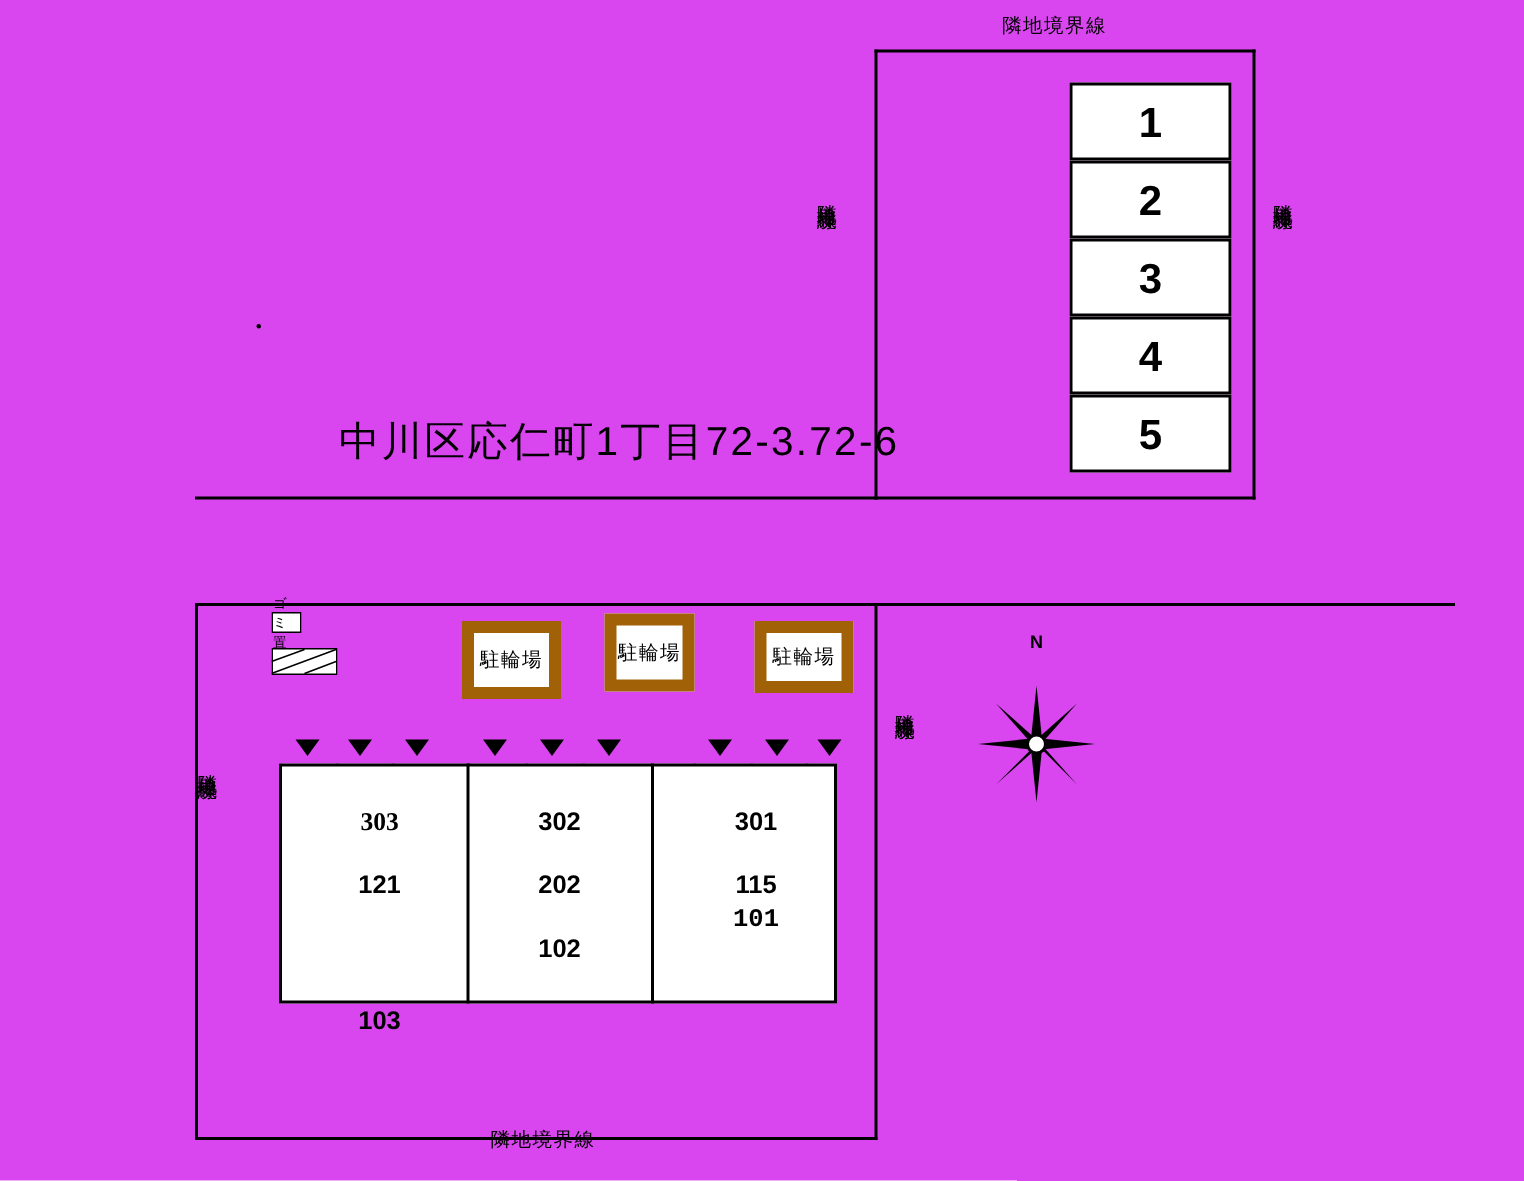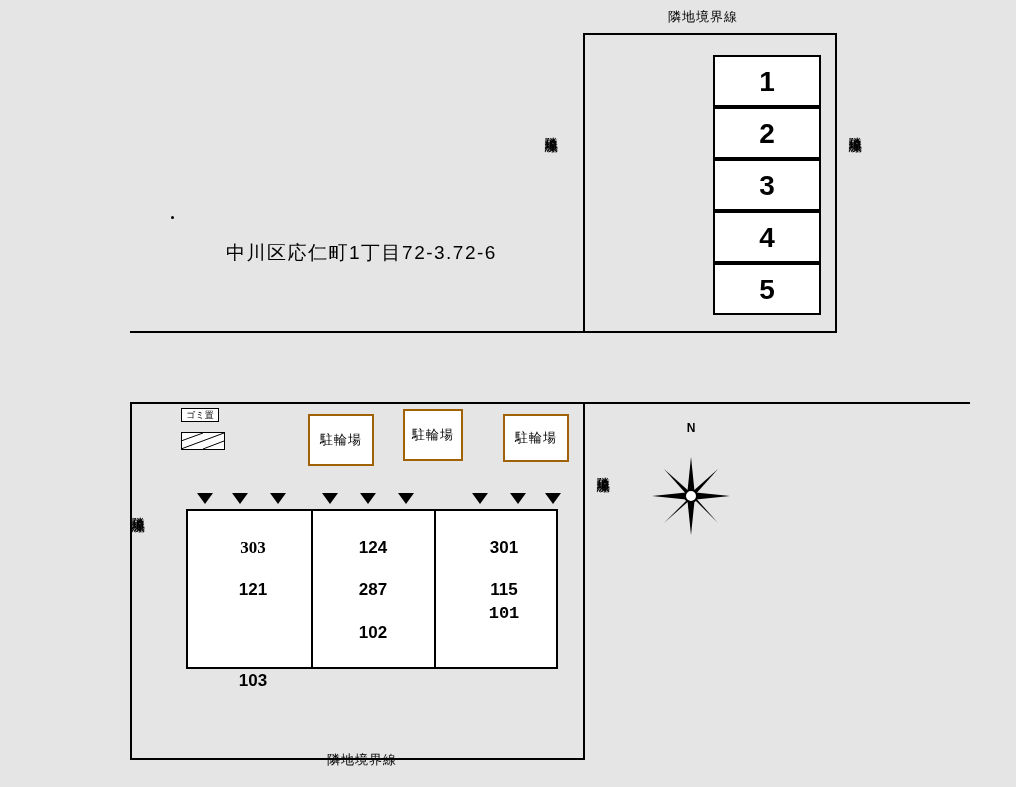--- a/index.html
+++ b/index.html
@@ -8,21 +8,21 @@
     background: #ffffff;
   }
   body {
     font-family: "Liberation Sans", sans-serif;
     color: #000000;
   }
   #stage {
     position: relative;
     width: 1016px;
     height: 787px;
-    background: #e5e5e5;
+    background: #d946ef;
     overflow: hidden;
   }
   .abs { position: absolute; }
   .line { background: #000000; }
   .hline { height: 2px; }
   .vline { width: 2px; }
   .box {
     border: 2px solid #000000;
     background: #ffffff;
     box-sizing: border-box;
@@ -34,38 +34,39 @@
     font-size: 13px;
     line-height: 1.05;
     white-space: nowrap;
   }
   .htext {
     font-size: 13px;
     white-space: nowrap;
     letter-spacing: 1px;
   }
   .addr {
-    font-size: 19px;
+    font-size: 27px;
     letter-spacing: 1.5px;
     white-space: nowrap;
+    margin-top: 36px;
   }
   .unitnum {
     font-size: 28px;
     font-weight: bold;
     text-align: center;
     line-height: 1;
   }
   .roomnum {
     font-size: 17px;
     font-weight: bold;
     text-align: center;
     white-space: nowrap;
   }
   .parkbox {
-    border: 2px solid #a16207;
+    border: 8px solid #a16207;
     background: #ffffff;
     box-sizing: border-box;
     font-size: 13px;
     display: flex;
     align-items: center;
     justify-content: center;
     letter-spacing: 1px;
   }
   .gomi {
     border: 1px solid #000000;
@@ -135,21 +136,21 @@
 
   <div class="abs line vline" style="left:130px; top:402px; height:358px;"></div>
   <div class="abs vtext" style="left:131px; top:506px;">隣地境界線</div>
 
   <div class="abs line vline" style="left:583px; top:402px; height:358px;"></div>
   <div class="abs vtext" style="left:596px; top:466px;">隣地境界線</div>
 
   <div class="abs line hline" style="left:130px; top:758px; width:455px;"></div>
   <div class="abs htext" style="left:327px; top:751px;">隣地境界線</div>
 
-  <div class="abs gomi" style="left:181px; top:408px; width:38px; height:14px;">
+  <div class="abs gomi" style="left:181px; top:408px; width:20px; height:14px;">
     <span>ゴミ置</span>
   </div>
 
   <svg class="abs" width="44" height="18" style="left:181px; top:432px;">
     <rect x="0.5" y="0.5" width="43" height="17" fill="#ffffff" stroke="#000000" stroke-width="1"></rect>
     <line x1="0" y1="17" x2="43" y2="1" stroke="#000000" stroke-width="1"></line>
     <line x1="0" y1="9" x2="22" y2="1" stroke="#000000" stroke-width="1"></line>
     <line x1="22" y1="17" x2="43" y2="9" stroke="#000000" stroke-width="1"></line>
   </svg>
 
@@ -185,22 +186,22 @@
 
   <div class="abs box" style="left:186px; top:509px; width:372px; height:160px;"></div>
 
   <div class="abs line vline" style="left:311px; top:509px; height:160px;"></div>
   <div class="abs line vline" style="left:434px; top:509px; height:160px;"></div>
 
   <div class="abs roomnum" style="left:213px; top:538px; width:80px;font-family:Liberation Serif, serif;">303</div>
   <div class="abs roomnum" style="left:213px; top:580px; width:80px;">121</div>
   <div class="abs roomnum" style="left:213px; top:623px; width:80px;margin-top:48px;">103</div>
 
-  <div class="abs roomnum" style="left:333px; top:538px; width:80px;">124</div>
-  <div class="abs roomnum" style="left:333px; top:580px; width:80px;">287</div>
+  <div class="abs roomnum" style="left:333px; top:538px; width:80px;">302</div>
+  <div class="abs roomnum" style="left:333px; top:580px; width:80px;">202</div>
   <div class="abs roomnum" style="left:333px; top:623px; width:80px;">102</div>
 
   <div class="abs roomnum" style="left:464px; top:538px; width:80px;">301</div>
   <div class="abs roomnum" style="left:464px; top:580px; width:80px;">115</div>
   <div class="abs roomnum" style="left:464px; top:604px; width:80px;font-family:Liberation Mono, monospace;">101</div>
 
 
   <div class="abs compass-label" style="left:676px; top:421px; width:30px;">N</div>
   <svg class="abs" width="82" height="82" style="left:650px; top:455px;">
 

